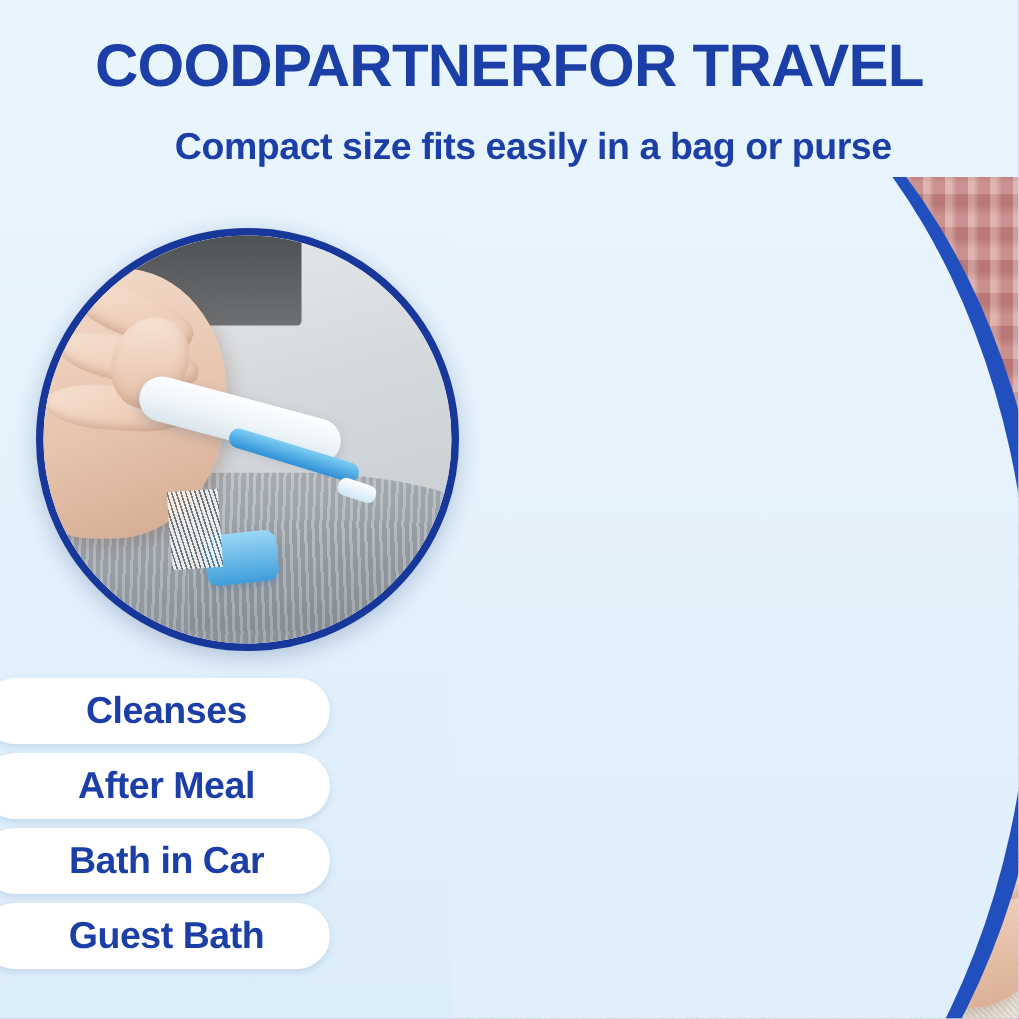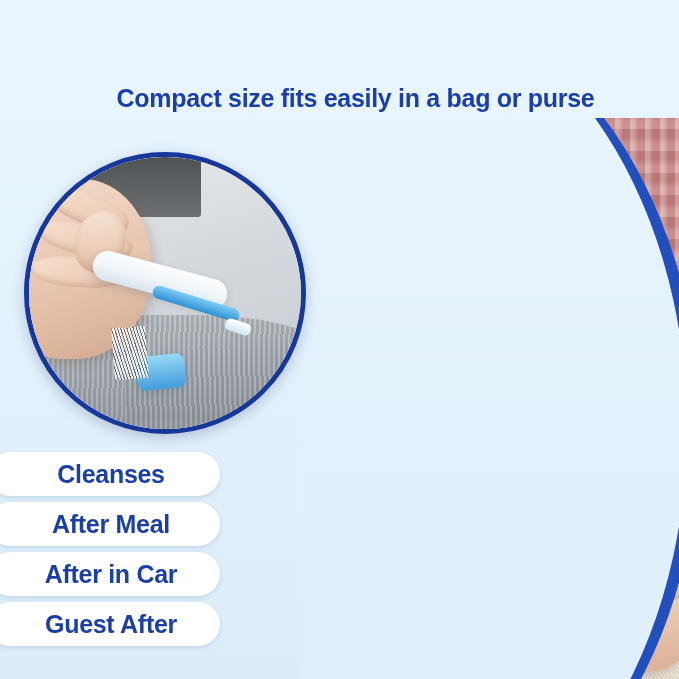--- a/index.html
+++ b/index.html
@@ -539,30 +539,31 @@
     <div class="cp-finger cpf2"></div>
     <div class="cp-finger cpf3"></div>
     <div class="cp-thumb"></div>
     <div class="cp-brush"></div>
     <div class="cp-brush-blue"></div>
     <div class="cp-brush-tip"></div>
     <div class="cp-brush2"></div>
     <div class="cp-bristle-fan cpb2"></div>
   </div>
 
+  <div class="headline">COODPARTNERFOR TRAVEL</div>
   <div class="subhead">Compact size fits easily in a bag or purse</div>
 
   <div class="pills">
     <div class="pill">
       <span>Cleanses</span>
     </div>
     <div class="pill">
       <span>After Meal</span>
     </div>
     <div class="pill">
-      <span>After in Car</span>
+      <span>Bath in Car</span>
     </div>
     <div class="pill">
-      <span>Guest After</span>
+      <span>Guest Bath</span>
     </div>
   </div>
 
 </div>
 
 </body></html>

